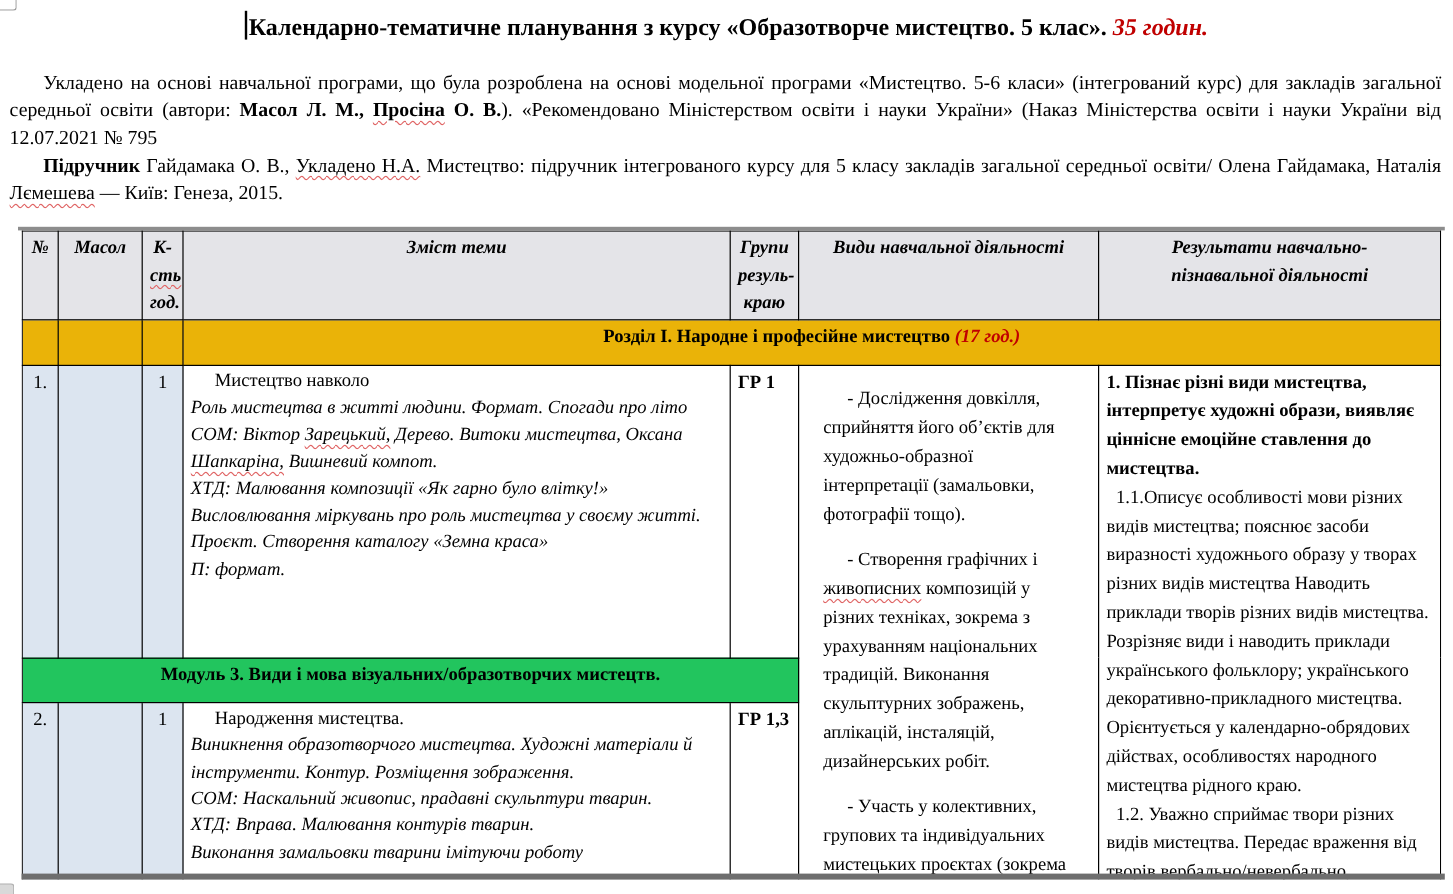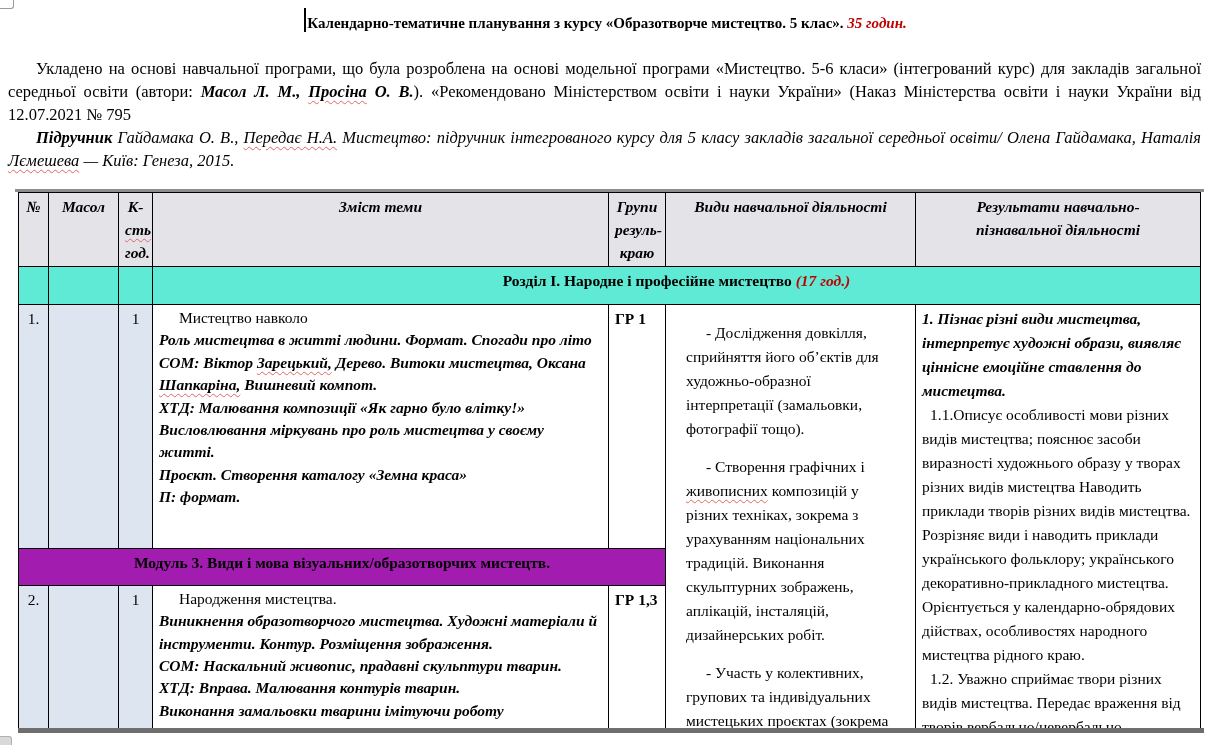--- a/index.html
+++ b/index.html
@@ -11,36 +11,36 @@
   }
   
   .corner-box {
     position:absolute; left:0; top:0; width:14px; height:9px;
     background:#fff; border:1px solid #9a9a9a; border-top:none; border-left:none;
     border-radius:0 0 3px 0;
   }
   
   .doc-title {
     position:absolute; left:20px; right:20px; top:8px; margin:0;
-    text-align:center; font-size:15px; font-weight:bold; line-height:30px;
+    text-align:center; font-size:20px; font-weight:bold; line-height:30px;
     white-space:nowrap;
   }
   .doc-title .hours { color:#c00000; font-style:italic; }
   .caret {
     display:inline-block; width:2px; height:24px; background:#000;
     vertical-align:-4px; margin-right:1px;
   }
   
   .intro {
     position:absolute; left:8px; right:10px; top:57px;
     font-size:16.5px; line-height:23px; text-align:justify;
   }
   .intro p { margin:0; text-indent:28px; }
-  .bi { font-weight:bold; font-style:italic; }
-  .it { font-style:italic; }
+  .bi { font-weight:bold; }
+  .it { }
   .sq {
     text-decoration-line:underline; text-decoration-style:wavy;
     text-decoration-color:#e06666; text-decoration-thickness:1px;
     text-underline-offset:3px;
   }
   
   .table-clip {
     position:absolute; left:18px; top:192px; width:1183px; height:541px;
     overflow:hidden;
   }
@@ -55,43 +55,43 @@
   .r-head td {
     height:61px; background:#e4e4e8; font-weight:bold; font-style:italic;
     text-align:center; vertical-align:top; padding-top:7px; line-height:18px;
   }
   .h-num, .h-date { font-size:16px; }
   .h-hours { font-size:14px; line-height:17px; text-align:center; }
   .h-content, .h-acts, .h-res { font-size:17px; line-height:24px; }
   .h-groups { font-size:13.5px; line-height:17px; }
   
   .r-sec td {
-    height:38px; background:#5eead4; vertical-align:middle;
+    height:38px; background:#eab308; vertical-align:middle;
     text-align:center; font-weight:bold; font-size:16.5px;
   }
   .r-sec .sec-hours { color:#c00000; font-style:italic; }
   .r-mod td {
-    height:34px; background:#a21caf; vertical-align:middle;
+    height:34px; background:#22c55e; vertical-align:middle;
     text-align:center; font-weight:bold; font-size:16.5px;
   }
   
   .r-one > td { height:225px; }
   .r-mod > td { height:34px; }
   .r-two > td { height:240px; }
   td.blue { background:#dce5f0; text-align:center; font-size:15px; padding-top:4px; }
   td.group-cell {
     font-weight:bold; text-align:left; padding-top:5px; font-size:15.5px;
     line-height:22px;
   }
   td.content-cell p { margin:0; line-height:22.4px; }
   td.content-cell .ctitle { font-weight:normal; padding-left:4px;margin-left:16px; }
-  td.content-cell .cit { font-style:italic;font-weight:bold; }
+  td.content-cell .cit { font-style:italic; }
   td.acts-cell p { margin:14px; line-height:24px; text-indent:20px; }
   td.res-cell p { margin:0; line-height:24px; }
-  td.res-cell .r-first { font-weight:bold; font-style:italic; }
+  td.res-cell .r-first { font-weight:bold; }
   td.res-cell .r-ind { text-indent:8px; }
   
   .top-bar {
     position:absolute; left:15px; top:189px; width:1189px; height:3px;
     background:#8d8d8d;
   }
   .bottom-mask {
     position:absolute; left:0; top:733px; width:1211px; height:12px; background:#fff;
   }
   .bottom-bar {
@@ -106,21 +106,21 @@
 </style>
 </head>
 <body>
 
 <div class="corner-box"></div>
 
 <h1 class="doc-title"><span class="caret"></span><span>Календарно-тематичне планування з курсу «Образотворче мистецтво. 5 клас». </span><span class="hours">35 годин.</span></h1>
 
 <div class="intro">
   <p><span>Укладено на основі навчальної програми, що була розроблена на основі модельної програми «Мистецтво. 5-6 класи» (інтегрований курс) для закладів загальної середньої освіти (автори: </span><span class="bi"><span>Масол Л. М., </span><span class="sq">Просіна</span><span> О. В.</span></span><span>). «Рекомендовано Міністерством освіти і науки України» (Наказ Міністерства освіти і науки України від 12.07.2021 № 795</span></p>
-  <p><span class="bi">Підручник</span><span class="it">  Гайдамака О. В., </span><span class="it sq">Передає Н.А.</span><span class="it"> Мистецтво: підручник інтегрованого курсу для 5 класу закладів загальної середньої освіти/ Олена Гайдамака, Наталія </span><span class="it sq">Лємешева</span><span class="it"> — Київ: Генеза, 2015.</span></p>
+  <p><span class="bi">Підручник</span><span class="it">  Гайдамака О. В., </span><span class="it sq">Укладено Н.А.</span><span class="it"> Мистецтво: підручник інтегрованого курсу для 5 класу закладів загальної середньої освіти/ Олена Гайдамака, Наталія </span><span class="it sq">Лємешева</span><span class="it"> — Київ: Генеза, 2015.</span></p>
 </div>
 
 <div class="top-bar"></div>
 
 <div class="table-clip">
 <table class="plan">
   <colgroup>
     <col style="width:30px">
         <col style="width:70px">
         <col style="width:34px">

